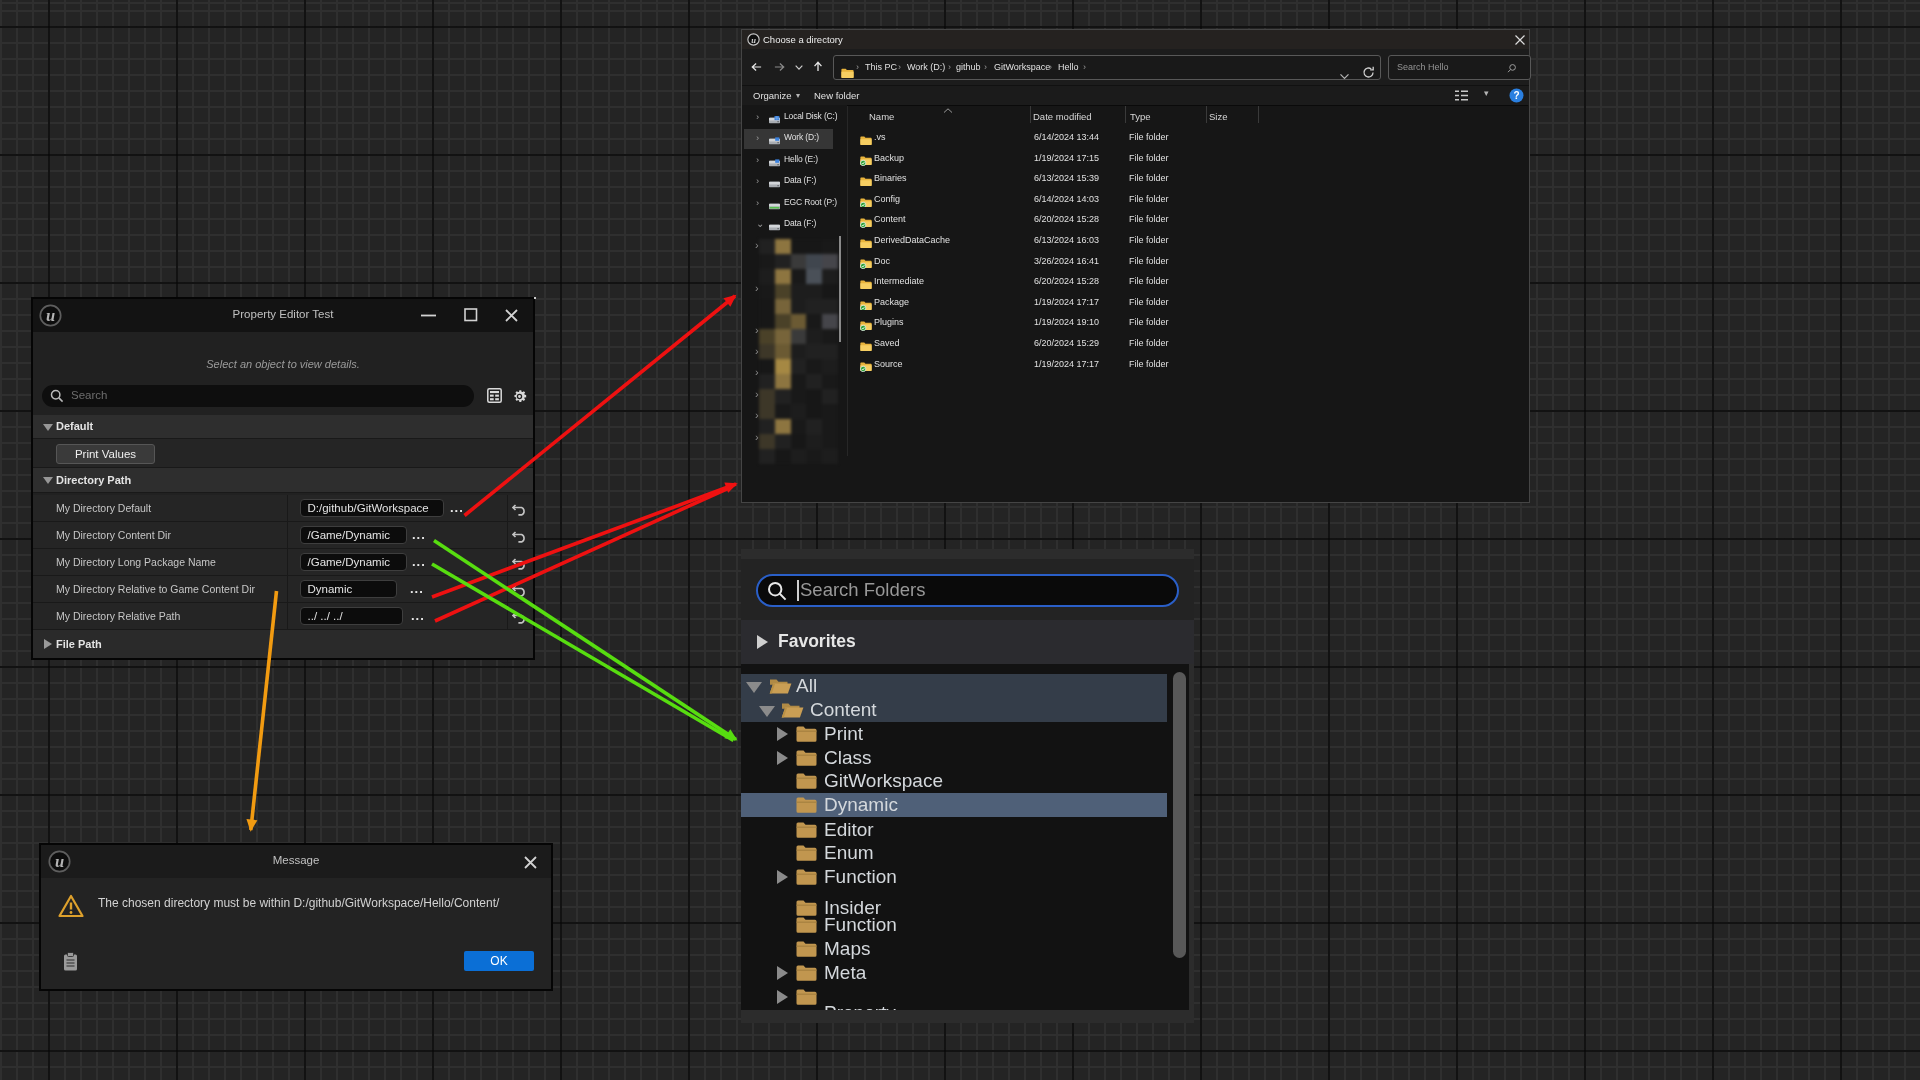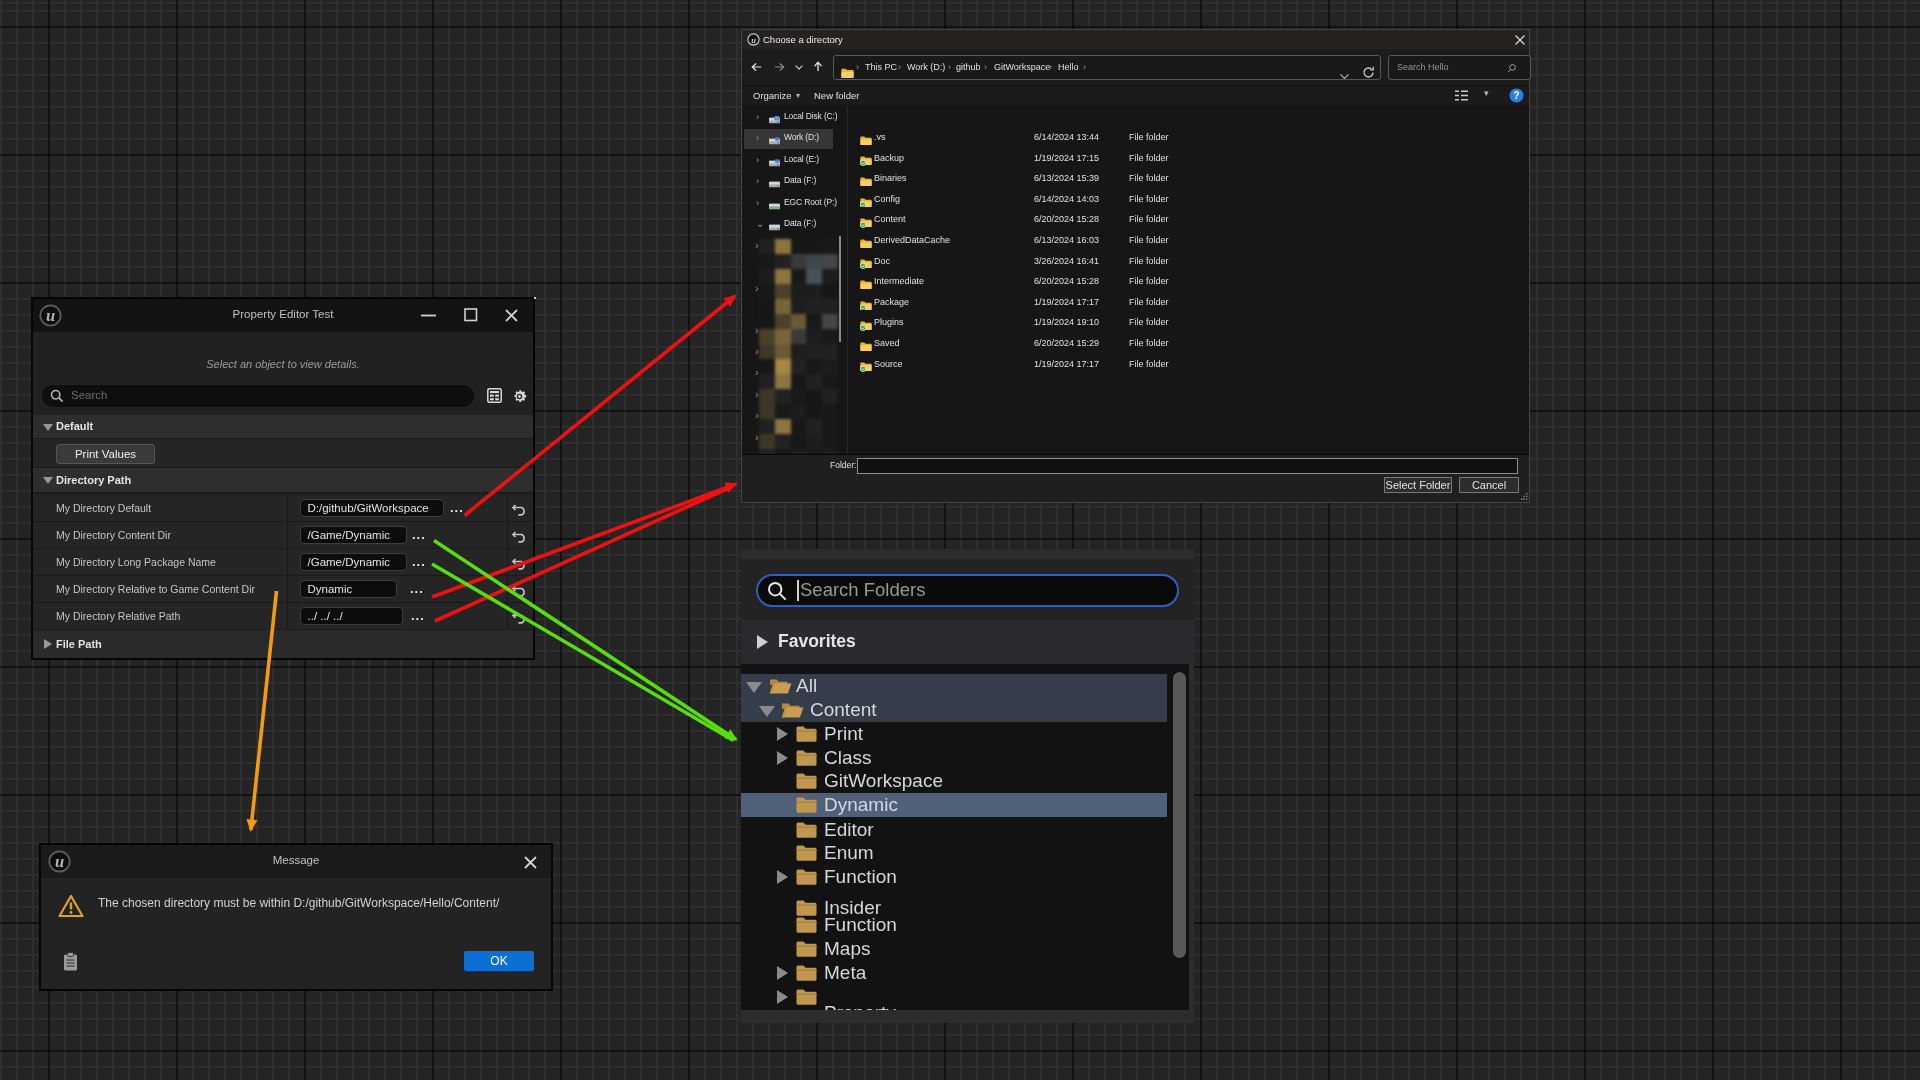--- a/index.html
+++ b/index.html
@@ -148,20 +148,33 @@
     <span class="abs" style="left:72px;top:4px;font-size:9.5px;">New folder</span>
     <svg class="abs" style="left:712px;top:3px" width="15" height="13" viewBox="0 0 15 13">
           <path d="M1 2.2 h4 M1 6.5 h4 M1 10.8 h4 M7 2.2 h7 M7 6.5 h7 M7 10.8 h7" stroke="#c9c9c9" stroke-width="1.5"></path>
         </svg>
     <span class="abs" style="left:742px;top:2px;color:#b5b5b5;font-size:9px;">▾</span>
     <svg class="abs" style="left:767px;top:2px" width="15" height="15" viewBox="0 0 15 15">
           <circle cx="7.5" cy="7.5" r="7" fill="#2a7fe0"></circle>
           <text x="7.5" y="11" text-anchor="middle" font-size="10" font-weight="bold" fill="#fff">?</text>
         </svg>
   </div>
+  <div class="hdr">
+    <span style="left:22px;">Name</span>
+    <svg class="abs" style="left:96px;top:2px" width="10" height="5" viewBox="0 0 10 5">
+          <path d="M1 4.5 L5 0.8 L9 4.5" fill="none" stroke="#9a9a9a" stroke-width="1"></path>
+        </svg>
+    <span style="left:186px;">Date modified</span>
+    <span style="left:283px;">Type</span>
+    <span style="left:362px;">Size</span>
+    <span class="csep" style="left:183px;"></span>
+    <span class="csep" style="left:278px;"></span>
+    <span class="csep" style="left:359px;"></span>
+    <span class="csep" style="left:411px;"></span>
+  </div>
   <div class="abs" style="left:105px;top:76px;width:1px;height:350px;background:#272727;"></div>
   <div class="lnav">
     <div class="abs" style="left:2px;top:22.5px;width:89px;height:20px;background:#363636;"></div>
     <div class="navitem" style="top:0;">
           <span class="chev">›</span>
           <i><svg width="11" height="9" viewBox="0 0 16 13">
               <use href="#drv"></use>
               <rect x="8" y="0" width="7" height="6" fill="#3b82de"></rect>
               <path d="M8 3 h7 M11.5 0 v6" stroke="#9cc3f0" stroke-width="0.7"></path>
             </svg></i>
@@ -174,21 +187,21 @@
               <rect x="9" y="0.5" width="6" height="5" fill="#3b82de"></rect>
             </svg></i>
           <b>Work (D:)</b>
         </div>
     <div class="navitem" style="top:42.8px;">
           <span class="chev">›</span>
           <i><svg width="11" height="9" viewBox="0 0 16 13">
               <use href="#drv"></use>
               <rect x="9" y="0.5" width="6" height="5" fill="#3b82de"></rect>
             </svg></i>
-          <b>Local (E:)</b>
+          <b>Hello (E:)</b>
         </div>
     <div class="navitem" style="top:64.2px;">
           <span class="chev">›</span>
           <i><svg width="11" height="9" viewBox="0 0 16 13">
               <use href="#drv"></use>
             </svg></i>
           <b>Data (F:)</b>
         </div>
     <div class="navitem" style="top:85.6px;">
           <span class="chev">›</span>
@@ -383,36 +396,20 @@
         </div>
     <div class="frow" style="top:227.6px;">
           <i><svg width="12" height="9.75" viewBox="0 0 16 13">
               <use href="#wfoldc"></use>
             </svg></i>
           <b>Source</b>
           <span class="dt">1/19/2024 17:17</span>
           <span class="tp">File folder</span>
         </div>
   </div>
-  <div class="bot">
-    <span class="abs" style="left:88px;top:5px;font-size:8.5px;">Folder:</span>
-    <div class="abs" style="left:115px;top:3px;width:661px;height:16px;background:#101010;border:1px solid #8d8d8d;box-sizing:border-box;"></div>
-    <div class="btn-win" style="left:642px;top:22px;width:68px;height:16px;line-height:14px;font-size:11px;">Select Folder</div>
-    <div class="btn-win" style="left:717px;top:22px;width:60px;height:16px;line-height:14px;font-size:11px;">Cancel</div>
-    <svg class="abs" style="left:779px;top:38px" width="7" height="7" viewBox="0 0 7 7">
-          <g fill="#8a8a8a">
-            <rect x="5" y="0" width="1.4" height="1.4"></rect>
-            <rect x="5" y="2.7" width="1.4" height="1.4"></rect>
-            <rect x="2.3" y="2.7" width="1.4" height="1.4"></rect>
-            <rect x="5" y="5.4" width="1.4" height="1.4"></rect>
-            <rect x="2.3" y="5.4" width="1.4" height="1.4"></rect>
-            <rect x="0" y="5.4" width="1.4" height="1.4"></rect>
-          </g>
-        </svg>
-  </div>
 </div>
 
 <div id="fp" class="abs">
   <svg width="0" height="0" style="position:absolute">
         <defs>
     <g id="cfold">
             <path d="M0.5 3 a1.5 1.5 0 0 1 1.5 -1.5 h5.5 l2 2.2 h9.5 a1.5 1.5 0 0 1 1.5 1.5 v10 a1.5 1.5 0 0 1 -1.5 1.5 h-17 a1.5 1.5 0 0 1 -1.5 -1.5 z" fill="#c1964f"></path>
             <path d="M0.5 5.6 h20 v1.2 h-20 z" fill="#a5803f"></path>
           </g>
     <g id="ofold">

